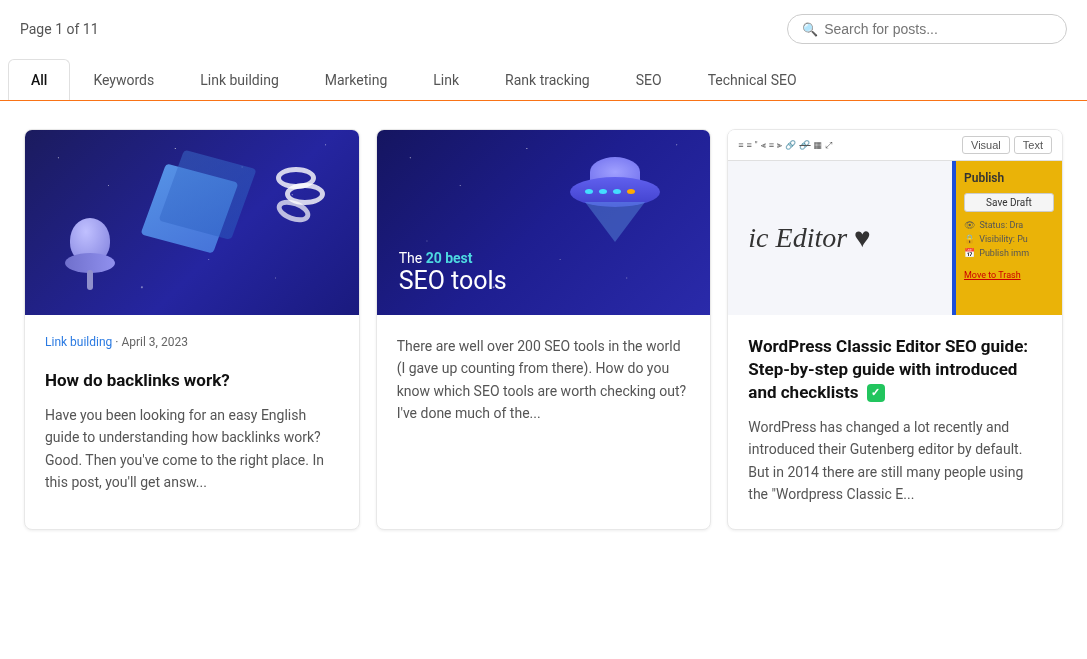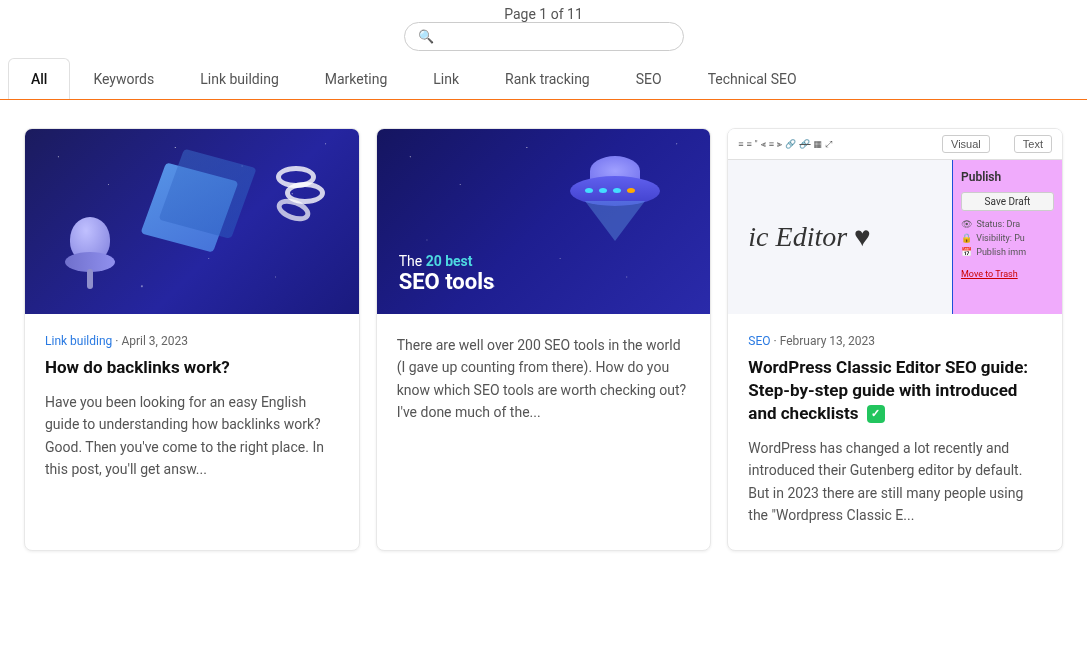--- a/index.html
+++ b/index.html
@@ -2,22 +2,21 @@
 <html><head>
   <meta charset="utf-8">
   <style>
     * { box-sizing: border-box; margin: 0; padding: 0; }
     body { font-family: -apple-system, BlinkMacSystemFont, 'Segoe UI', Roboto, sans-serif; background: #fff; color: #333; width: 1087px; min-height: 659px; overflow-x: hidden; }
 
     .top-bar {
       display: flex;
       justify-content: space-between;
       align-items: center;
-      padding: 6px 20px;
-      flex-direction: column;
+      padding: 14px 20px;
     }
     .page-info { color: #555; font-size: 14px; }
 
     .search-box {
       display: flex;
       align-items: center;
       border: 1px solid #ccc;
       border-radius: 20px;
       padding: 6px 14px;
       width: 280px;
@@ -96,21 +95,21 @@
     
     .card2-text {
       position: absolute;
       bottom: 0;
       left: 0;
       padding: 20px 22px;
       color: #fff;
     }
     .card2-text .line1 { font-size: 14px; font-weight: 400; }
     .card2-text .highlight { color: #4dd8e0; font-weight: 700; }
-    .card2-text .line2 { font-size: 22px; font-weight: 700; }
+    .card2-text .line2 { font-size: 25px; font-weight: 400; }
 
     
     .card-image-3-inner {
       width: 100%;
       height: 100%;
       background: #f5f6fa;
       display: flex;
       flex-direction: column;
       overflow: hidden;
     }
@@ -125,36 +124,35 @@
       color: #555;
     }
     .wp-tab-btn {
       font-size: 11px;
       padding: 2px 8px;
       border: 1px solid #ccc;
       border-radius: 3px;
       background: #fff;
       color: #555;
       cursor: pointer;
-      margin-left: 20px;
     }
     .wp-icons-row {
       display: flex;
       gap: 3px;
       align-items: center;
       flex: 1;
     }
     .wp-sidebar {
       position: absolute;
       right: 0;
       top: 0;
       width: 110px;
       height: 100%;
-      background: #f0abfc;
-      border-left: 1px solid #1d4ed8;
+      background: #eab308;
+      border-left: 4px solid #1d4ed8;
       padding: 10px 8px;
       font-size: 10px;
     }
     .wp-publish-title { font-weight: 600; font-size: 12px; margin-bottom: 8px; }
     .wp-save-draft-btn {
       background: #f5f5f5;
       border: 1px solid #ccc;
       border-radius: 3px;
       font-size: 10px;
       padding: 3px 6px;
@@ -174,21 +172,21 @@
       font-style: italic;
       font-family: Georgia, serif;
       color: #333;
       text-align: center;
     }
 
     .card-body { padding: 20px 20px 24px; }
     .card-category {
       font-size: 12px;
       color: #666;
-      margin-bottom: 8px;
+      margin-bottom: 20px;
     }
     .card-category .cat-link { color: #2a7ae2; }
     .card-title {
       font-size: 17px;
       font-weight: 700;
       color: #111;
       margin-bottom: 12px;
       line-height: 1.35;
     }
     .card-excerpt {
@@ -280,20 +278,21 @@
       vertical-align: middle;
     }
   </style>
 </head>
 <body>
 
 <div class="top-bar">
   <span class="page-info">Page 1 of 11</span>
   <div class="search-box">
     <span class="search-icon-wrap">🔍</span>
+    <input type="text" placeholder="Search for posts..." style="">
   </div>
 </div>
 
 <div class="tabs">
 
 <div class="tab active">All</div>
     <div class="tab">Keywords</div>
     <div class="tab">Link building</div>
     <div class="tab">Marketing</div>
     <div class="tab">Link</div>
@@ -401,26 +400,21 @@
             <div class="wp-meta-row">
               <span>📅</span>
               <span>Publish imm</span>
             </div>
             <div class="wp-move-trash">Move to Trash</div>
           </div>
         </div>
       </div>
     </div>
     <div class="card-body">
-      <div class="card-category">
-        <span class="cat-link">SEO</span>
-        <span> · </span>
-        <span>February 13, 2023</span>
-      </div>
       <div class="card-title">
         <span>WordPress Classic Editor SEO guide: Step-by-step guide with introduced and checklists</span>
         <span class="checkmark-badge">✓</span>
       </div>
-      <div class="card-excerpt">WordPress has changed a lot recently and introduced their Gutenberg editor by default. But in 2023 there are still many people using the "Wordpress Classic E...</div>
+      <div class="card-excerpt">WordPress has changed a lot recently and introduced their Gutenberg editor by default. But in 2014 there are still many people using the "Wordpress Classic E...</div>
     </div>
   </div>
 
 </div>
 
 </body></html>

